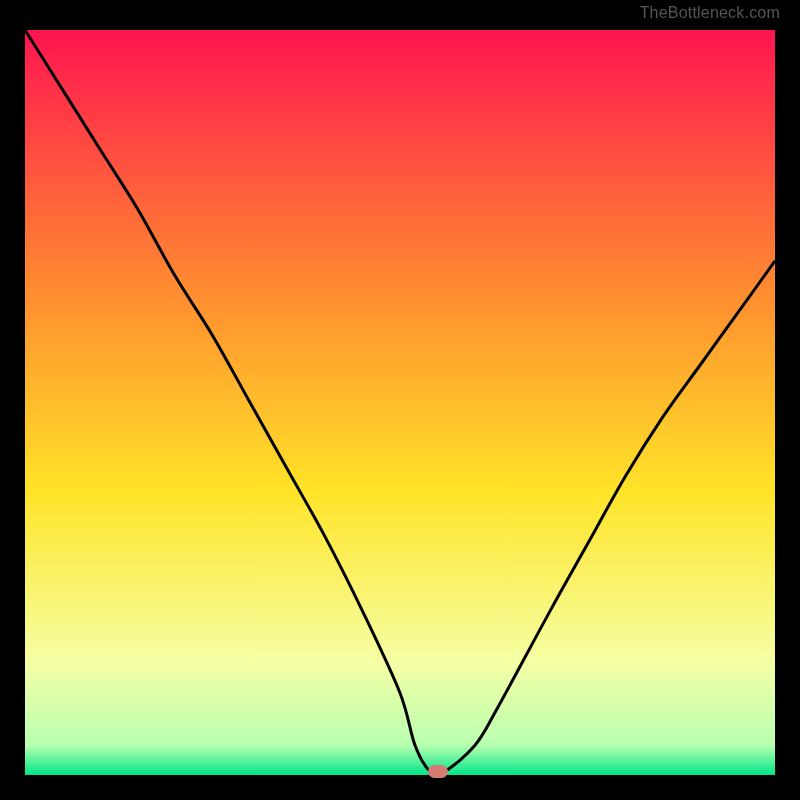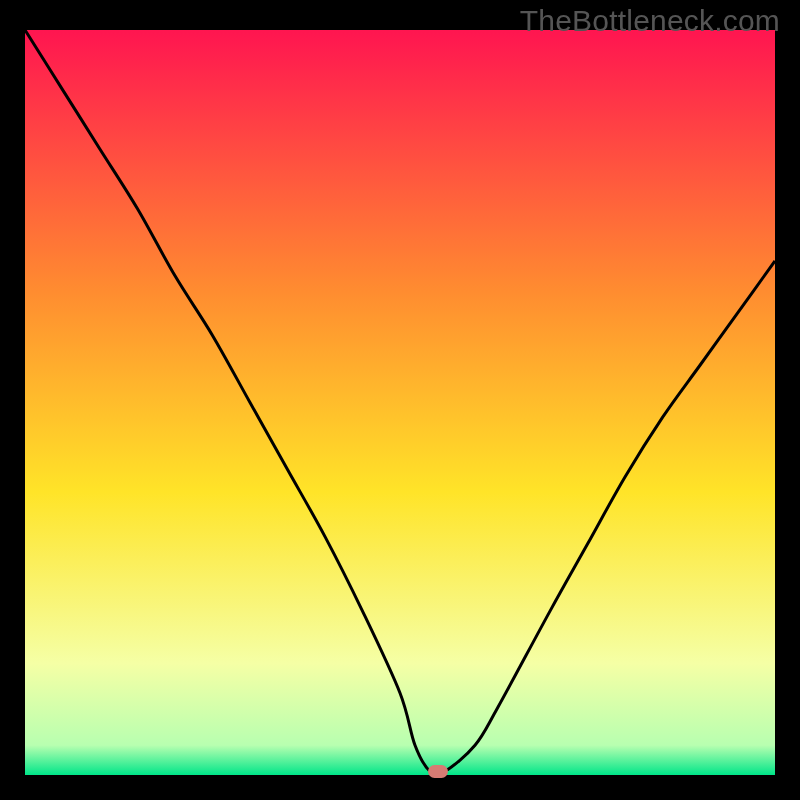--- a/index.html
+++ b/index.html
@@ -14,21 +14,21 @@
   .container {
     position: relative;
     width: 800px;
     height: 800px;
   }
   .watermark {
     position: absolute;
     top: 4px;
     right: 20px;
     color: #555555;
-    font-size: 30px;
+    font-size: 16px;
     font-weight: 500;
     z-index: 10;
     letter-spacing: 0.2px;
   }
   .plot-frame {
     position: absolute;
     left: 25px;
     top: 30px;
     width: 750px;
     height: 745px;

